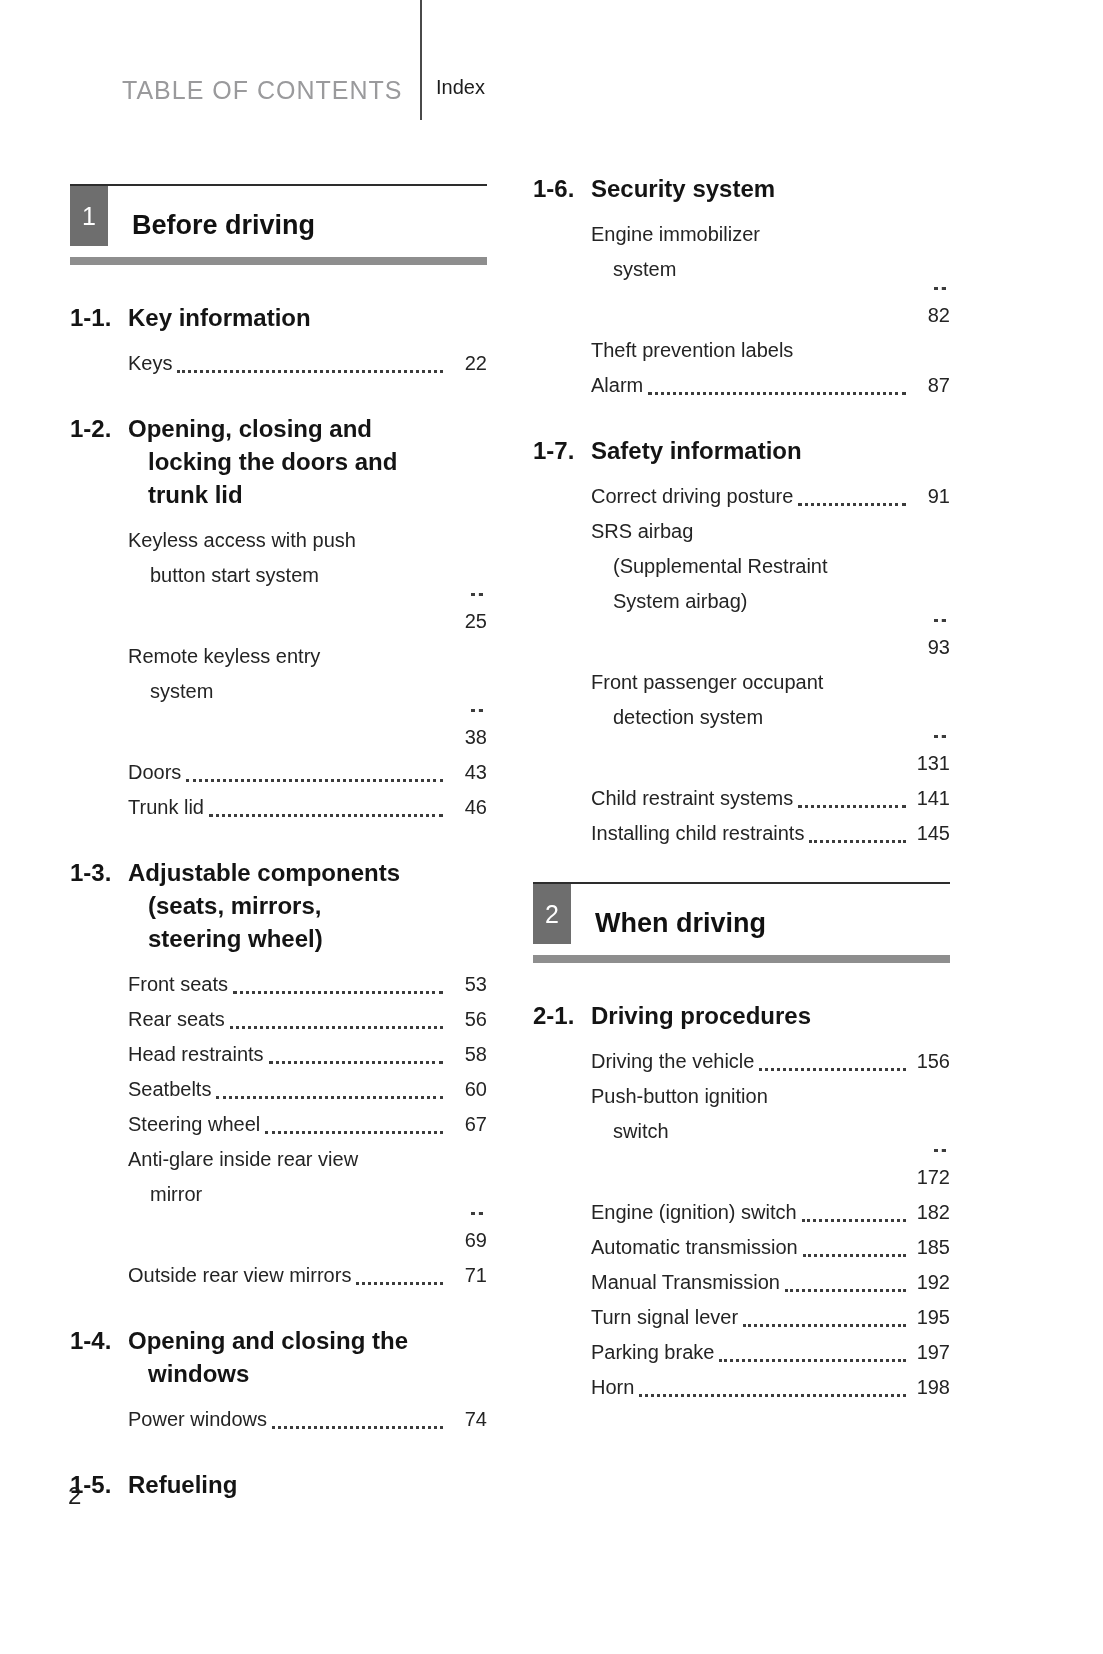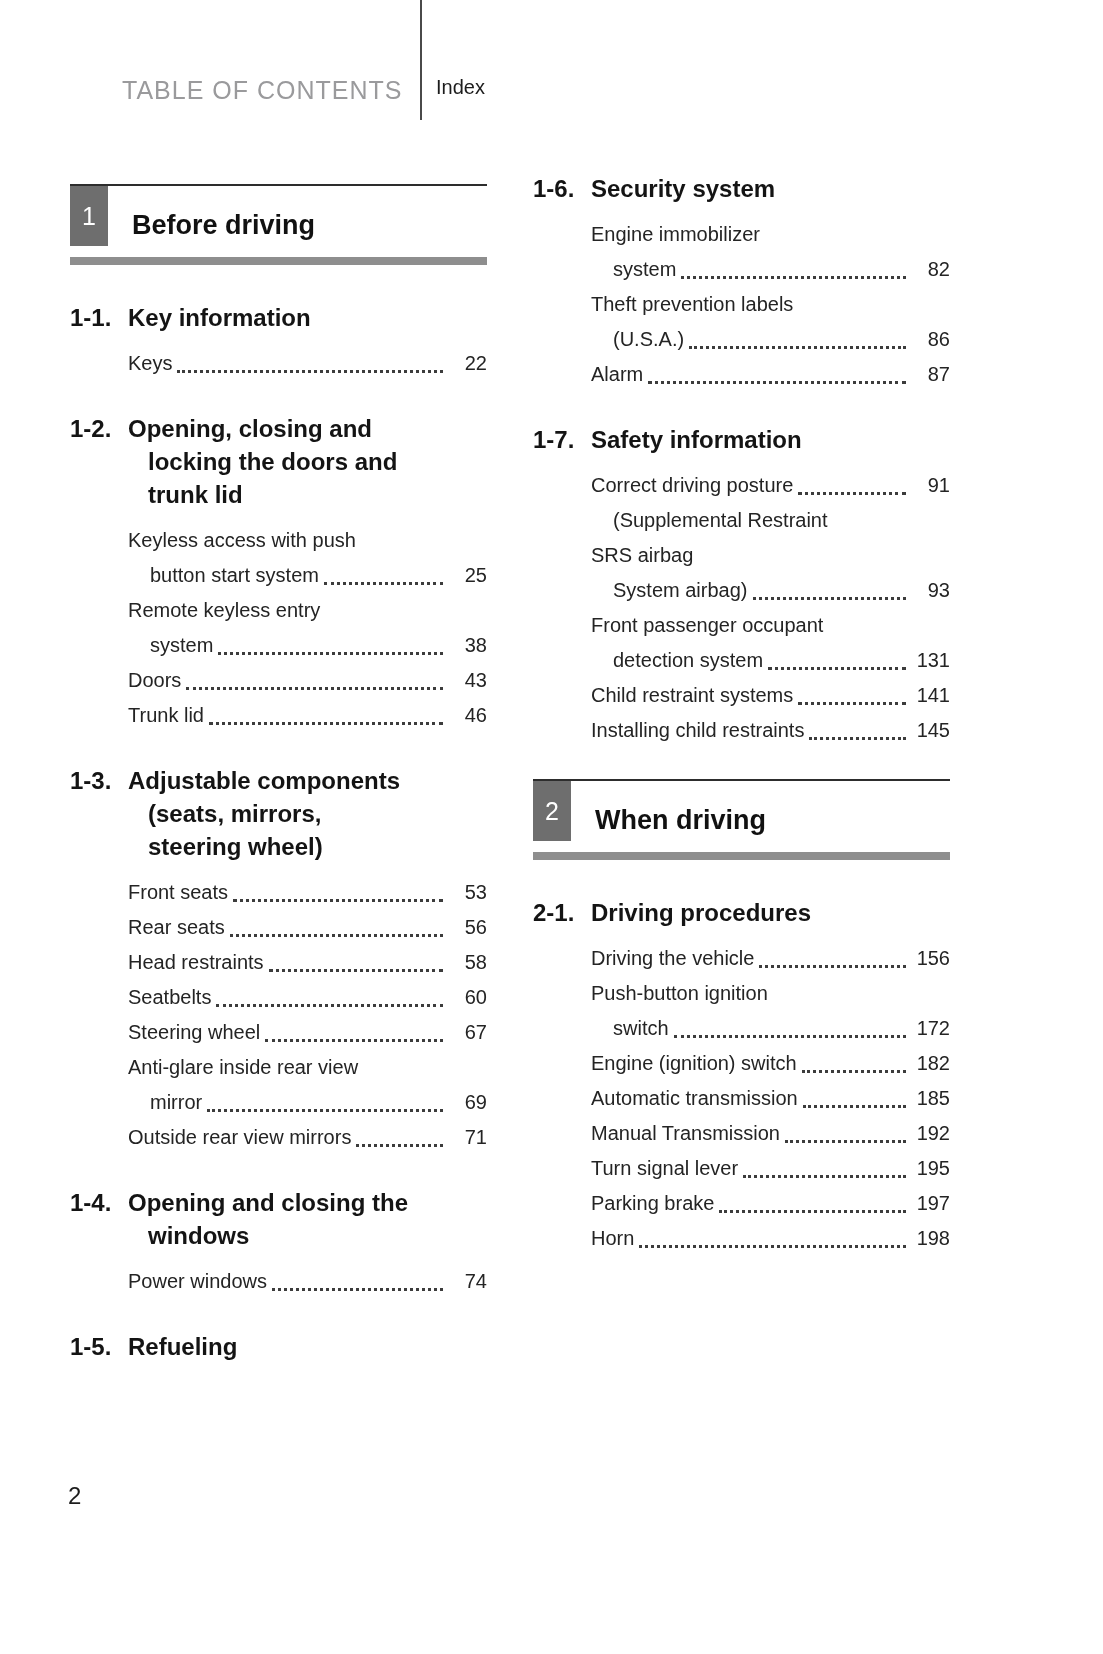--- a/index.html
+++ b/index.html
@@ -52,21 +52,21 @@
   .group { margin-bottom: 31px; }
   .g-head { display: flex; font-weight: bold; font-size: 24px; line-height: 33px; color: #141414; }
   .g-num { width: 58px; flex: 0 0 58px; }
   .g-title { flex: 1; display: block; }
   .g-tline { display: block; }
   .g-tline.cont { padding-left: 20px; }
   
   .g-items { margin-left: 58px; margin-top: 12px; }
   .entry { font-size: 20px; color: #242424; }
   .e-line { display: flex; line-height: 35px; }
-  .e-line.cont { padding-left: 22px; }
+  .e-line.cont { padding-left: 22px; flex-direction: column; }
   .e-text { white-space: nowrap; }
   .leader {
     flex: 1 1 auto;
     border-bottom: 3px dotted #3c3c3c;
     margin: 0 4px 8px 5px;
     align-self: flex-end;
     min-width: 12px;
   }
   .e-page { min-width: 40px; text-align: right; }
   
@@ -263,25 +263,20 @@
             <div class="e-line cont">
               <span class="e-text">system</span>
               <span class="leader"></span>
               <span class="e-page">82</span>
             </div>
           </div>
           <div class="entry">
             <div class="e-line">
               <span class="e-text">Theft prevention labels</span>
             </div>
-            <div class="e-line cont">
-              <span class="e-text">(U.S.A.)</span>
-              <span class="leader"></span>
-              <span class="e-page">86</span>
-            </div>
           </div>
           <div class="entry">
             <div class="e-line">
               <span class="e-text">Alarm</span>
               <span class="leader"></span>
               <span class="e-page">87</span>
             </div>
           </div>
         </div>
       </div>
@@ -294,25 +289,25 @@
         </div>
         <div class="g-items">
           <div class="entry">
             <div class="e-line">
               <span class="e-text">Correct driving posture</span>
               <span class="leader"></span>
               <span class="e-page">91</span>
             </div>
           </div>
           <div class="entry">
+            <div class="e-line">
+              <span class="e-text">SRS airbag</span>
+            </div>
             <div class="e-line cont">
               <span class="e-text">(Supplemental Restraint</span>
-            </div>
-            <div class="e-line">
-              <span class="e-text">SRS airbag</span>
             </div>
             <div class="e-line cont">
               <span class="e-text">System airbag)</span>
               <span class="leader"></span>
               <span class="e-page">93</span>
             </div>
           </div>
           <div class="entry">
             <div class="e-line">
               <span class="e-text">Front passenger occupant</span>

